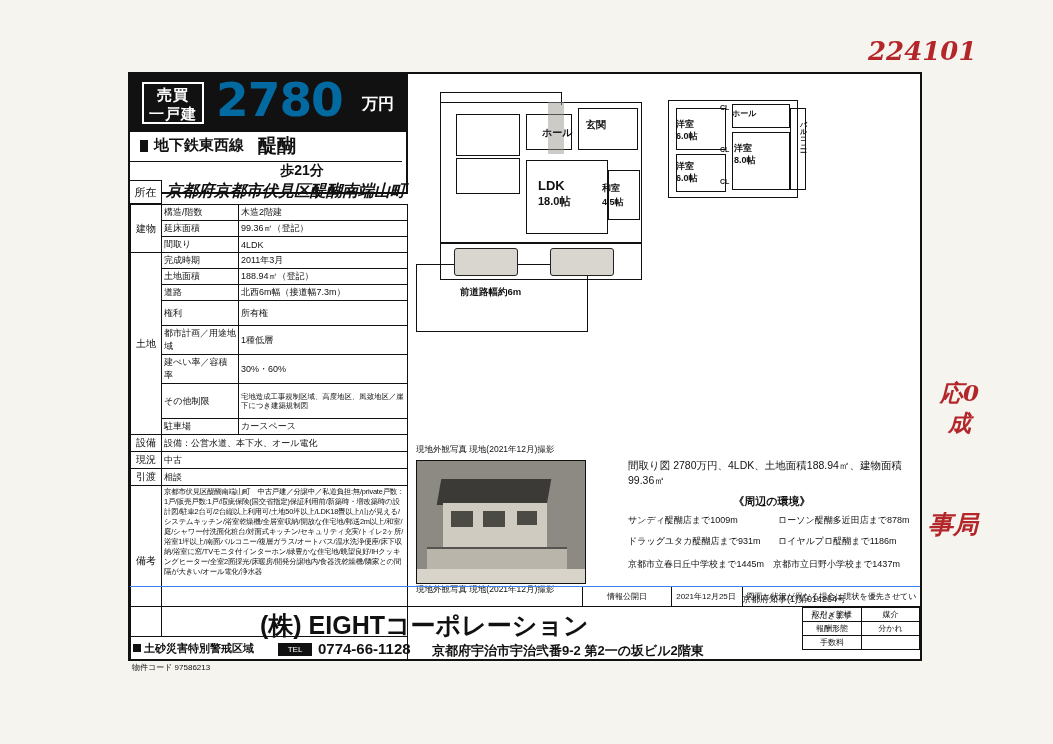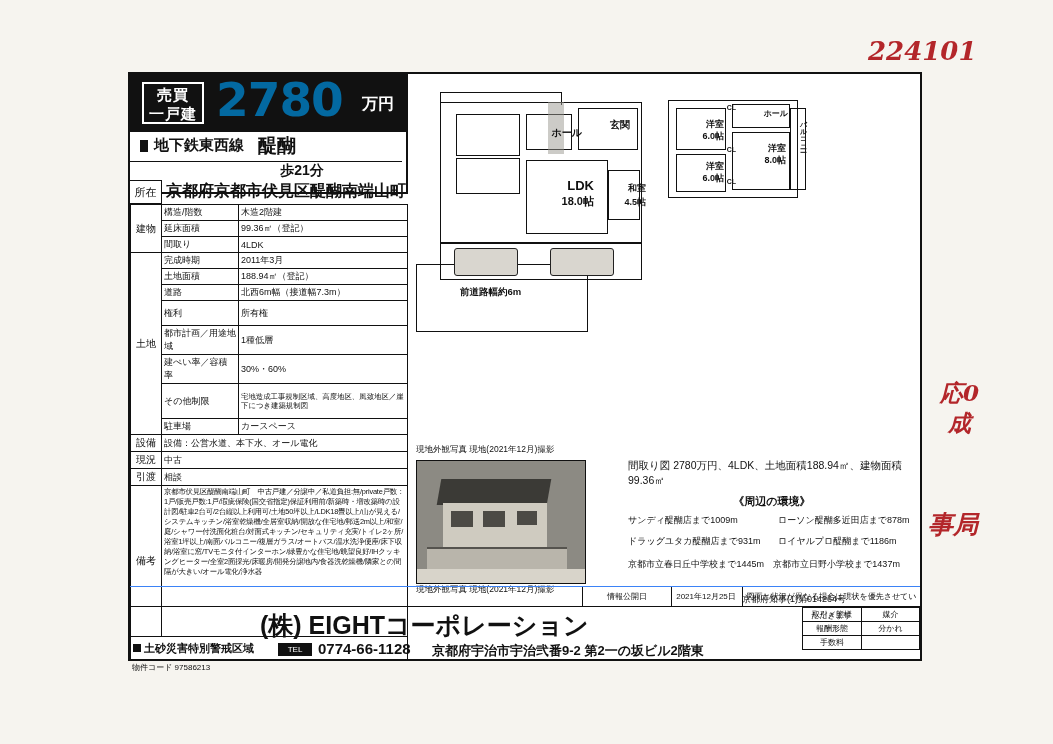--- a/index.html
+++ b/index.html
@@ -32,21 +32,21 @@
     font-family:"DejaVu Sans",sans-serif;
   }
   .price-unit{position:absolute;left:232px;top:20px;color:#fff;font-size:16px;font-weight:bold;}
   .line-row{position:absolute;left:0;top:58px;width:272px;height:30px;border-bottom:1px solid #111;box-sizing:border-box;text-decoration:underline;}
   .line-mark{position:absolute;left:10px;top:8px;width:8px;height:12px;background:#111;}
   .line-name{position:absolute;left:24px;top:4px;font-size:15px;font-weight:bold;}
   .station{position:absolute;left:128px;top:1px;font-size:19px;font-weight:bold;}
   .walk{position:absolute;left:0;top:88px;width:320px;height:18px;text-align:center;font-size:14px;font-weight:bold;margin-left:12px;}
   .addr-row{position:absolute;left:0;top:106px;width:278px;height:24px;}
   .addr-label{position:absolute;left:0;top:0;width:32px;height:24px;border:1px solid #111;border-left:none;box-sizing:border-box;font-size:11px;text-align:center;line-height:22px;background:#fff;}
-  .addr-text{position:absolute;left:36px;top:1px;font-size:16px;font-weight:bold;}
+  .addr-text{position:absolute;left:36px;top:1px;font-size:16px;font-weight:bold;font-style:italic;}
 
   
   .spec{position:absolute;left:0;top:130px;width:278px;}
   .spec table{border-collapse:collapse;width:278px;font-size:9px;}
   .spec td{border:1px solid #111;padding:1px 2px;vertical-align:middle;}
   .spec td.cat{width:26px;text-align:center;font-size:10px;}
   .spec td.key{width:72px;}
   .spec td.val{}
   .remarks{font-size:7.4px;line-height:10px;letter-spacing:-0.2px;}
   .warn{font-size:11px;font-weight:bold;}
@@ -62,21 +62,21 @@
   .roof{position:absolute;left:22px;top:18px;width:110px;height:26px;background:#3b3a36;transform:skewX(-10deg);}
   .wall{position:absolute;left:26px;top:42px;width:104px;height:46px;background:#cfcbc0;}
   .win{position:absolute;background:#4c4a45;}
   .carport{position:absolute;left:10px;top:86px;width:140px;height:24px;background:#b9b5ab;border-top:2px solid #55534e;}
   .ground{position:absolute;left:0;bottom:0;width:100%;height:14px;background:#d8d4ca;}
 
   
   .plan{position:absolute;left:300px;top:0px;width:488px;height:256px;}
   .plan-line{position:absolute;border:1.5px solid #111;}
   .plan-thin{position:absolute;border:1px solid #111;}
-  .rm{position:absolute;font-size:10px;font-weight:bold;text-align:right;}
+  .rm{position:absolute;font-size:10px;font-weight:bold;text-align:left;}
   .gray{position:absolute;background:#9a9790;}
   .car{position:absolute;border:1px solid #222;background:#d9d6cf;border-radius:3px;}
   .roadlbl{position:absolute;font-size:9.5px;font-weight:bold;}
 
   
   .info{position:absolute;left:498px;top:384px;width:288px;font-size:9.5px;line-height:15px;}
   .info .title{font-size:10.5px;margin-bottom:6px;}
   .env-h{font-size:11px;font-weight:bold;text-align:center;margin:6px 0 4px;}
   .env-grid{display:grid;grid-template-columns:150px 138px;row-gap:6px;font-size:9px;}
   .school{margin-top:8px;font-size:9px;}

